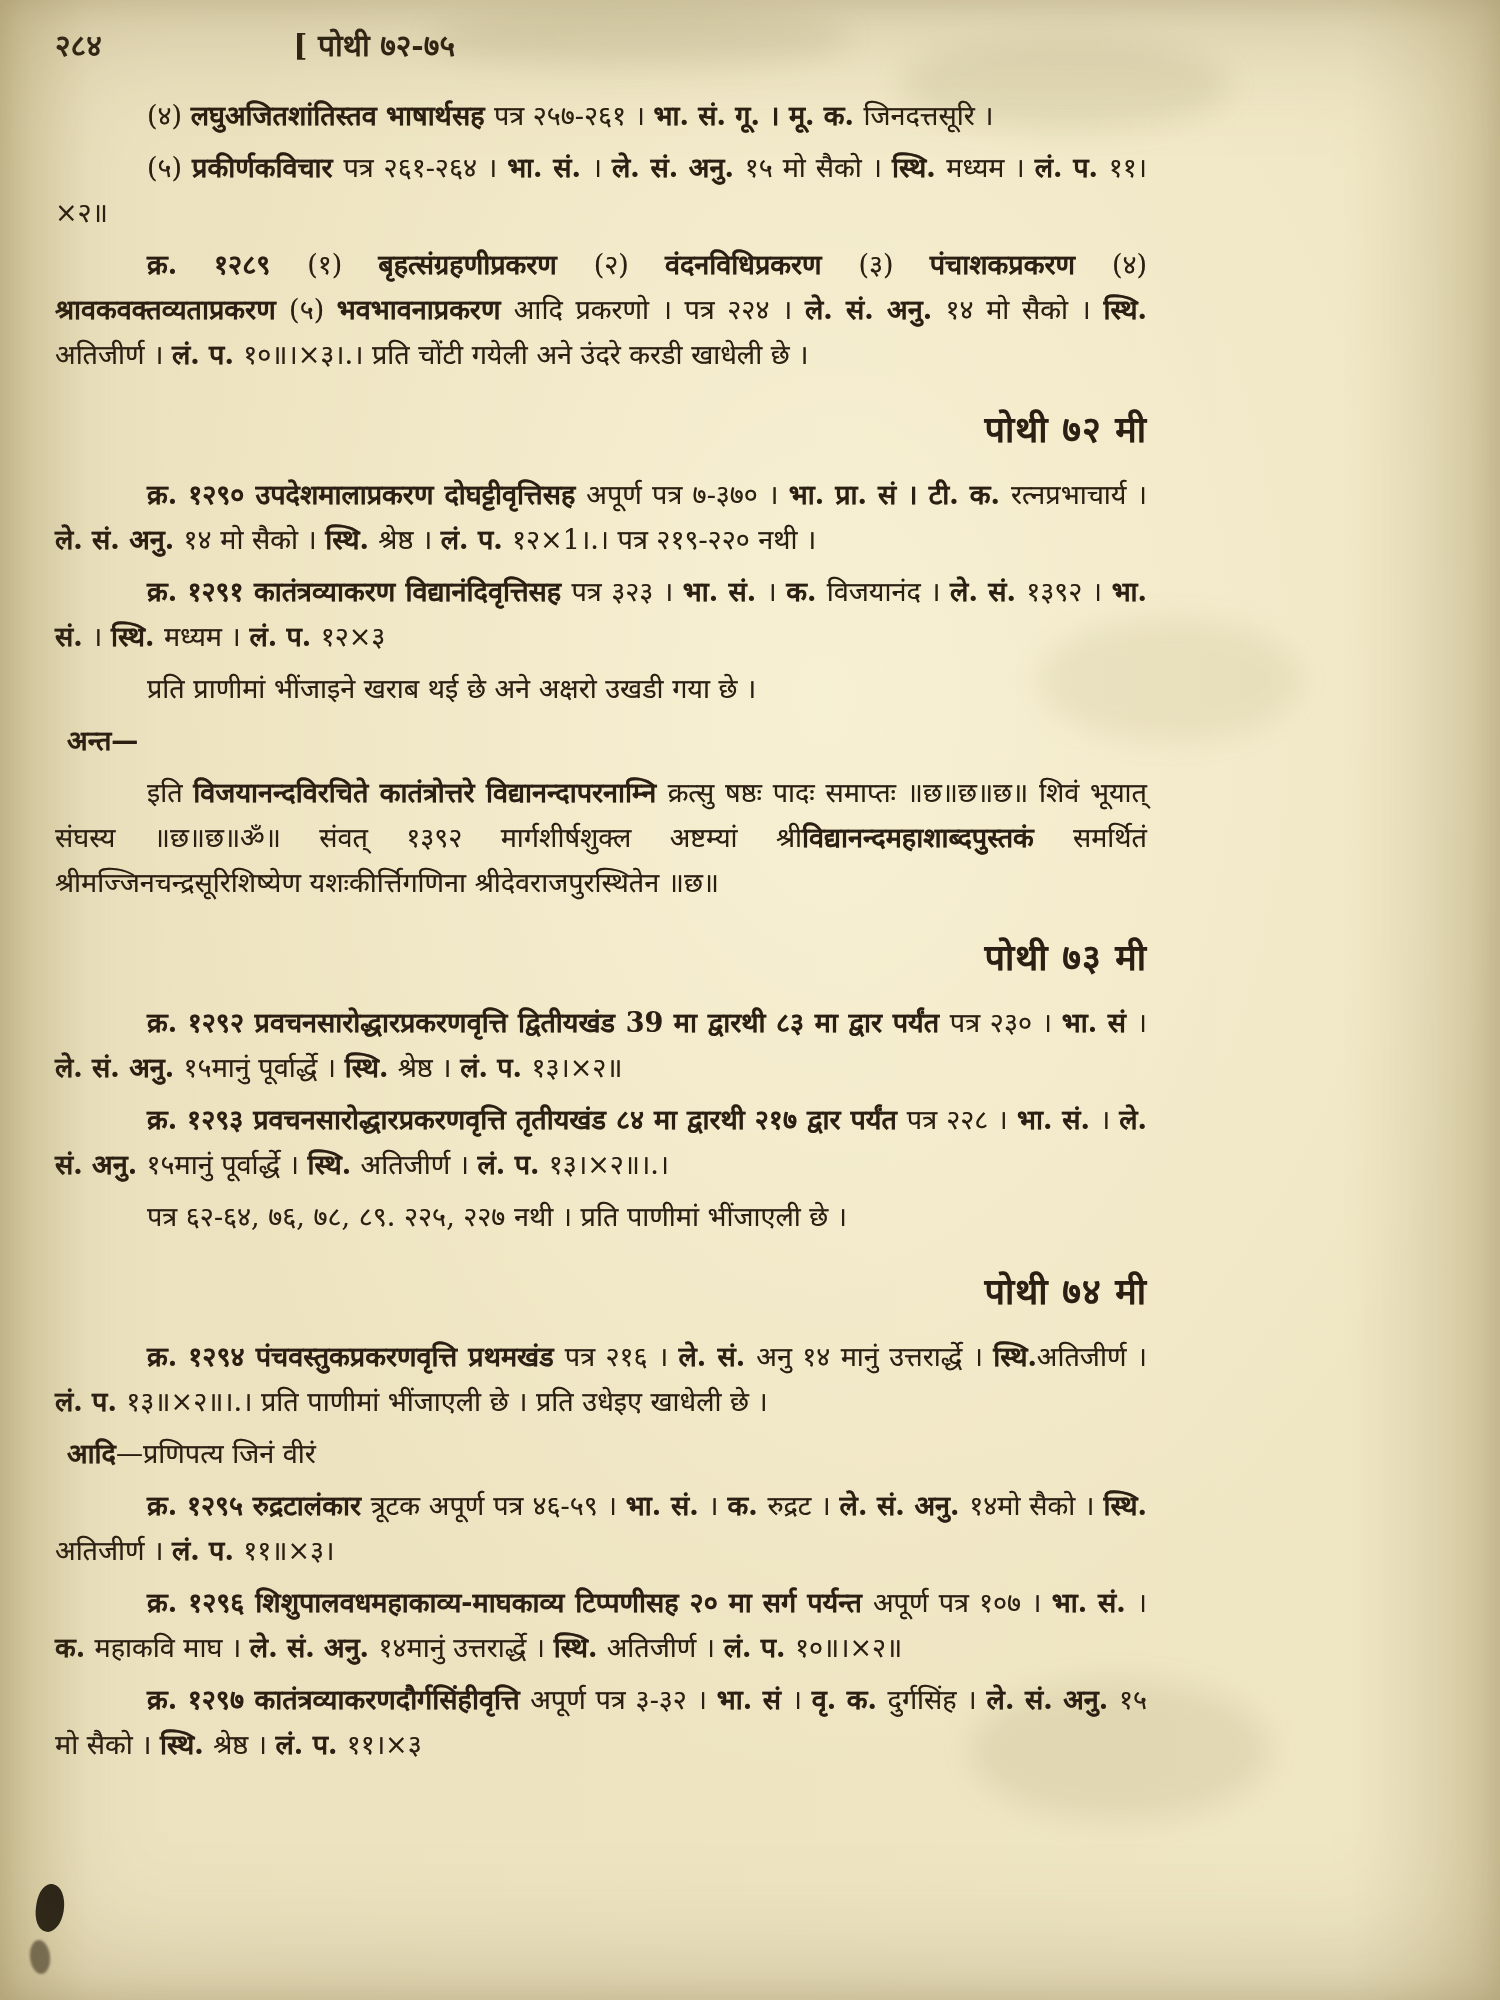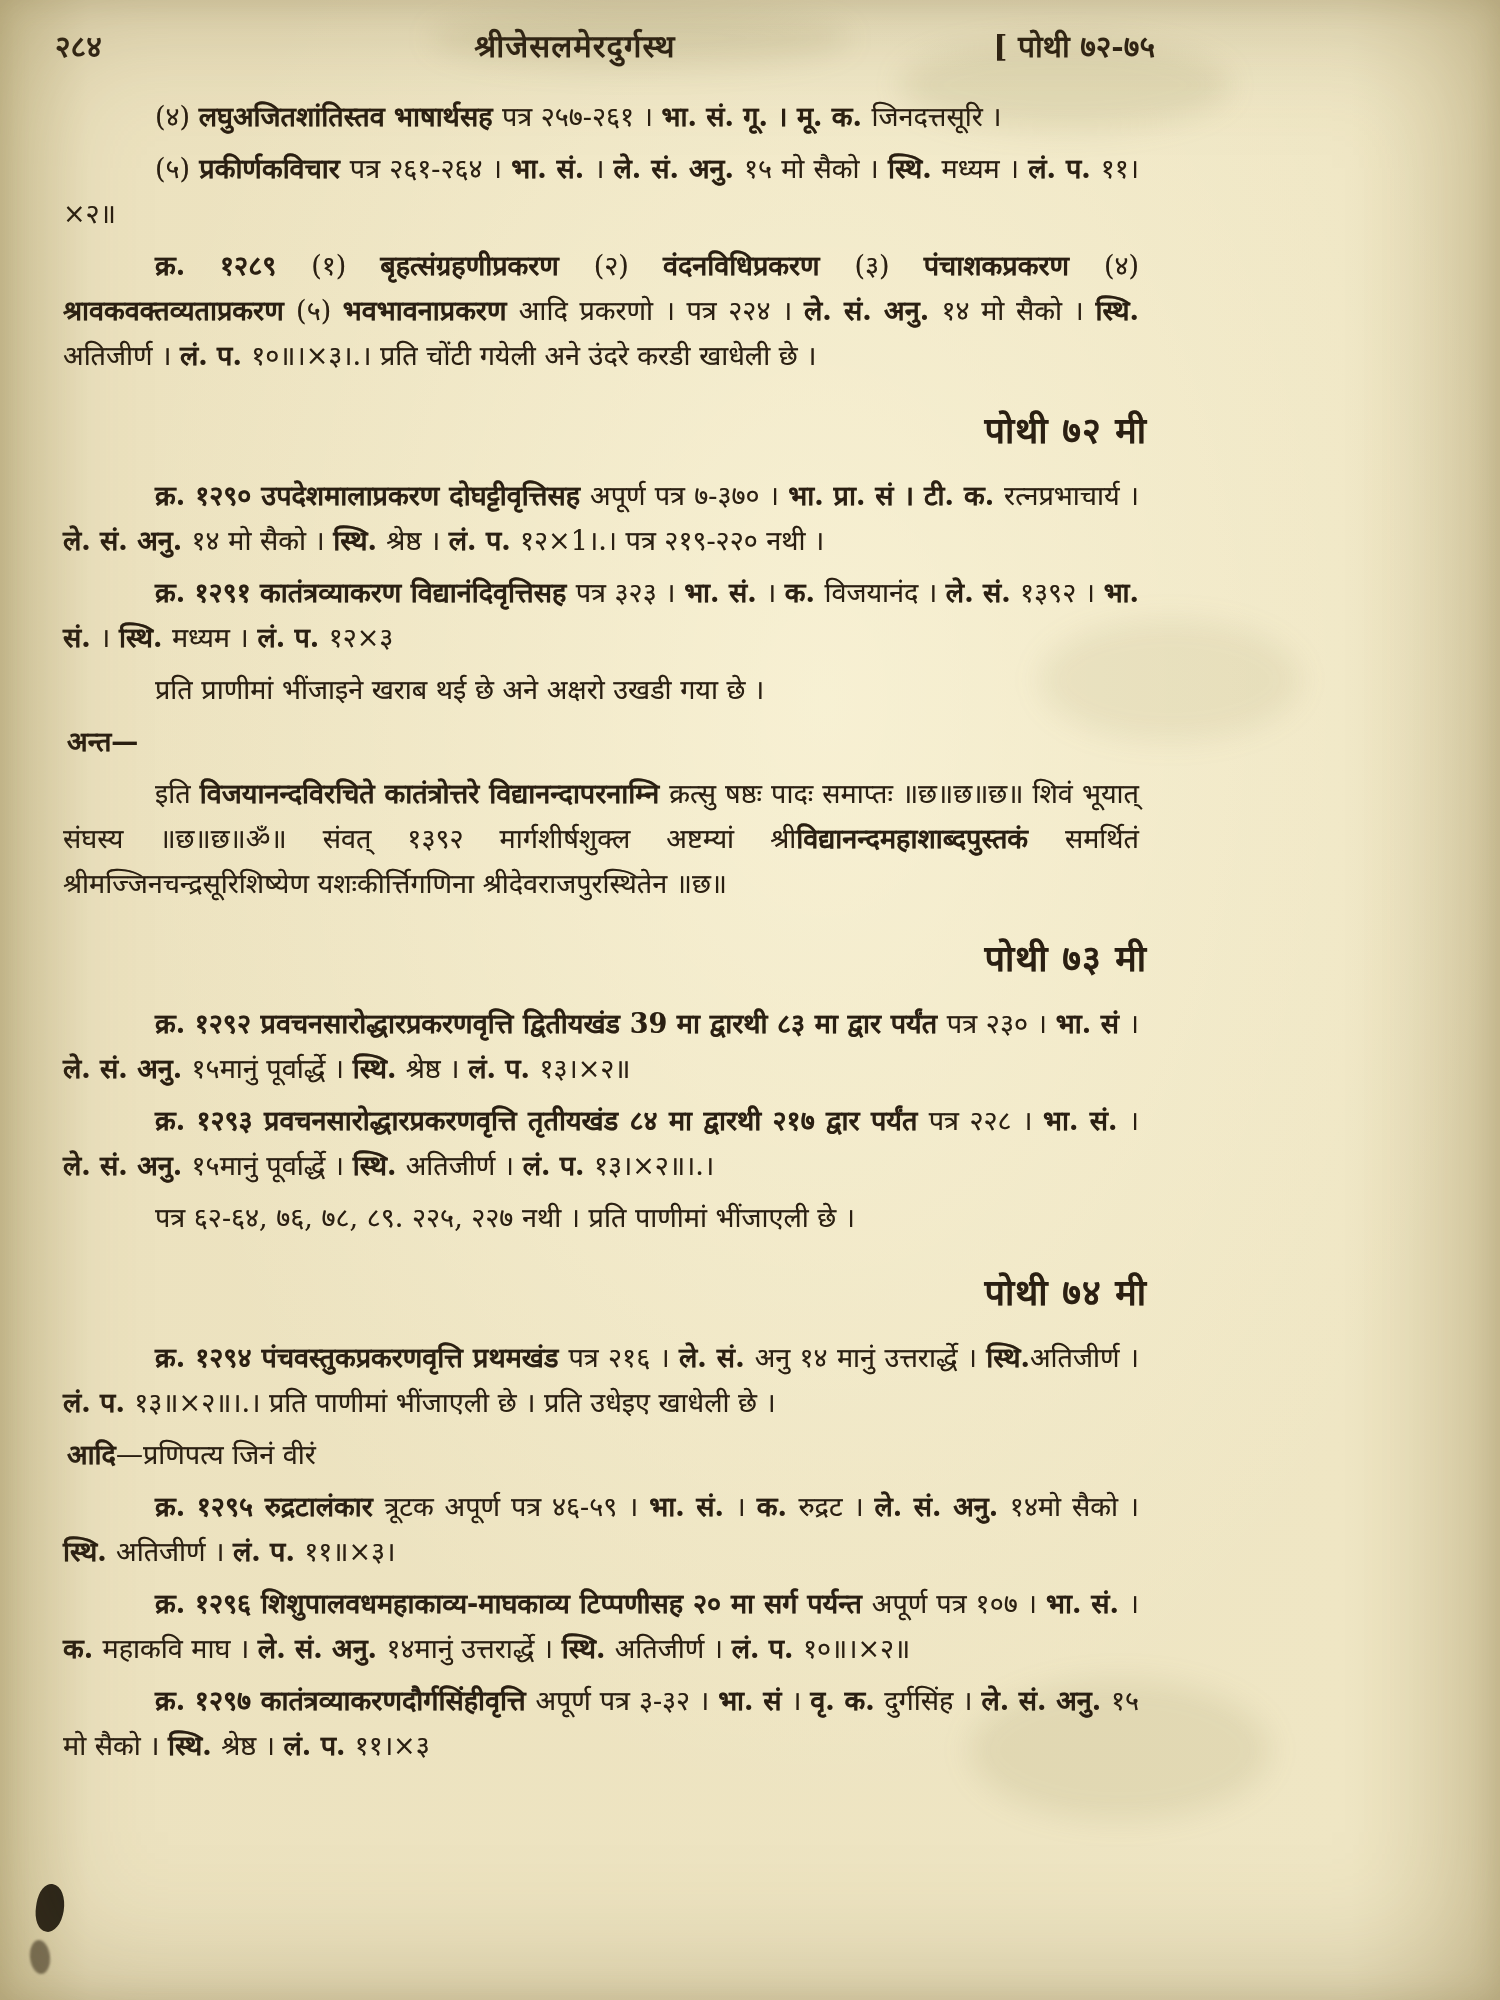--- a/index.html
+++ b/index.html
@@ -26,21 +26,21 @@
   .stain.s4{left:430px;top:8px;width:420px;height:60px;background:rgba(120,115,60,.12);}
 
   .page{position:relative;padding:24px 16px 0 55px;}
   .header{display:flex;align-items:baseline;width:1100px;margin-bottom:28px;}
   .page-number{width:170px;font-size:30px;font-weight:700;}
   .header-title{flex:1;text-align:center;font-size:31px;font-weight:700;letter-spacing:1px;}
   .header-right{width:230px;text-align:right;font-size:30px;font-weight:700;white-space:nowrap;}
 
   .content{width:1092px;font-size:27px;line-height:45px;text-align:justify;
     text-shadow:0 0 .5px rgba(42,28,10,.45);}
-  .content p{margin:7px 8px;}
+  .content p{margin:7px 0;}
   .content p.indent{text-indent:92px;}
   .content p.label{text-indent:0;margin:4px 12px;}
   .content h2{font-size:36px;font-weight:700;text-align:right;margin:30px 0 20px;letter-spacing:1px;}
   .b{font-weight:700;}
 
   .ink-blot{position:absolute;left:36px;top:1884px;width:28px;height:48px;
     background:#17110a;border-radius:46% 54% 50% 50%;transform:rotate(9deg);opacity:.92;}
   .ink-blot2{position:absolute;left:30px;top:1940px;width:20px;height:34px;
     background:#241a0e;border-radius:50%;transform:rotate(-6deg);opacity:.55;filter:blur(1px);}
 </style>
@@ -48,21 +48,20 @@
 <body>
 
 <div class="stain s1"></div>
 <div class="stain s2"></div>
 <div class="stain s3"></div>
 <div class="stain s4"></div>
 
 <div class="page">
   <div class="header">
     <span class="page-number">२८४</span>
-    <span class="header-title">श्रीजेसलमेरदुर्गस्थ</span>
     <span class="header-right">[ पोथी ७२-७५</span>
   </div>
 
   <div class="content">
       <p class="indent"><span>(४) </span><span class="b">लघुअजितशांतिस्तव भाषार्थसह </span><span>पत्र २५७-२६१ । </span><span class="b">भा. सं.  गू. ।  मू. क. </span><span>जिनदत्तसूरि ।</span></p>
       <p class="indent"><span>(५) </span><span class="b">प्रकीर्णकविचार </span><span>पत्र २६१-२६४ । </span><span class="b">भा. सं. </span><span>। </span><span class="b">ले. सं. अनु. </span><span>१५ मो सैको । </span><span class="b">स्थि. </span><span>मध्यम । </span><span class="b">लं. प. </span><span>११।×२॥</span></p>
       <p class="indent"><span class="b">क्र. १२८९ </span><span>(१) </span><span class="b">बृहत्संग्रहणीप्रकरण </span><span>(२) </span><span class="b">वंदनविधिप्रकरण </span><span>(३) </span><span class="b">पंचाशकप्रकरण </span><span>(४) </span><span class="b">श्रावकवक्तव्यताप्रकरण </span><span>(५) </span><span class="b">भवभावनाप्रकरण </span><span>आदि प्रकरणो । पत्र २२४ । </span><span class="b">ले. सं. अनु. </span><span>१४ मो सैको । </span><span class="b">स्थि. </span><span>अतिजीर्ण । </span><span class="b">लं. प. </span><span>१०॥।×३।.। प्रति चोंटी गयेली अने उंदरे करडी खाधेली छे ।</span></p>
       <h2>पोथी ७२ मी</h2>
       <p class="indent"><span class="b">क्र. १२९० उपदेशमालाप्रकरण दोघट्टीवृत्तिसह </span><span>अपूर्ण पत्र ७-३७० । </span><span class="b">भा. प्रा. सं । टी. क. </span><span>रत्नप्रभाचार्य । </span><span class="b">ले. सं. अनु. </span><span>१४ मो सैको । </span><span class="b">स्थि. </span><span>श्रेष्ठ । </span><span class="b">लं. प. </span><span>१२×1।.। पत्र २१९-२२० नथी ।</span></p>
       <p class="indent"><span class="b">क्र. १२९१ कातंत्रव्याकरण विद्यानंदिवृत्तिसह </span><span>पत्र ३२३ । </span><span class="b">भा. सं. </span><span>। </span><span class="b">क. </span><span>विजयानंद ।  </span><span class="b">ले. सं. </span><span>१३९२ । </span><span class="b">भा. सं. </span><span>। </span><span class="b">स्थि. </span><span>मध्यम । </span><span class="b">लं. प. </span><span>१२×३</span></p>

